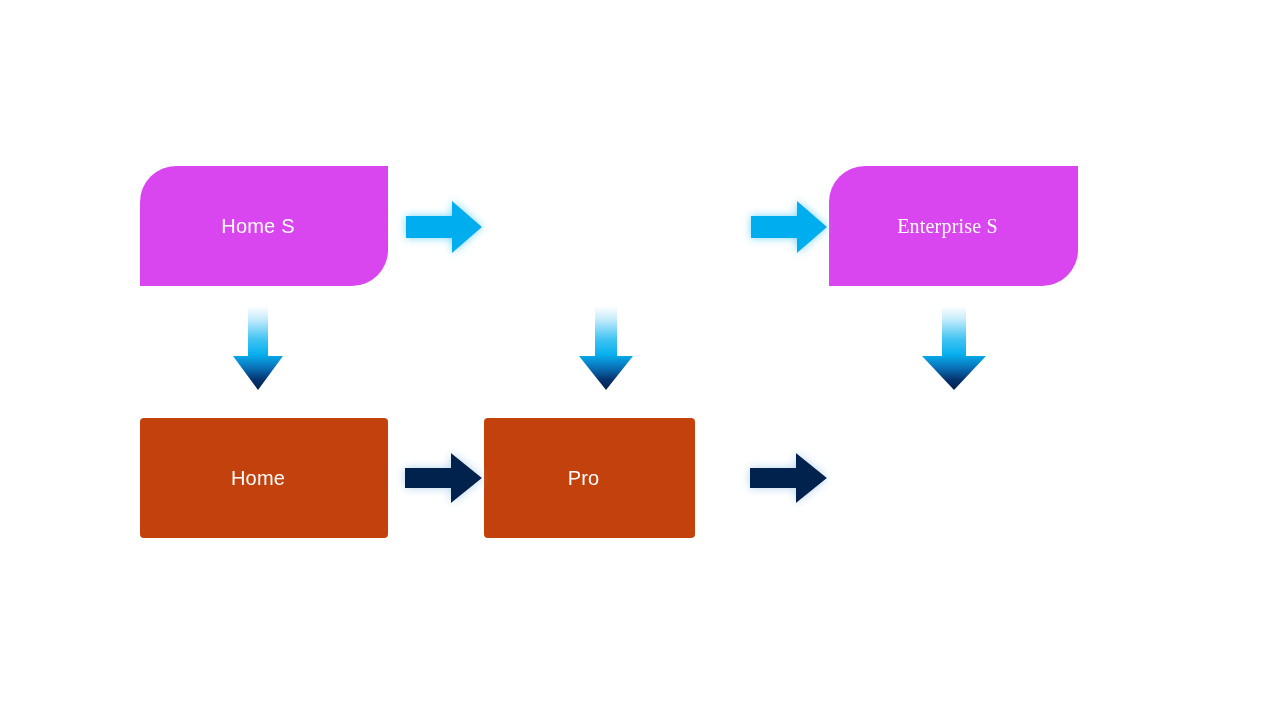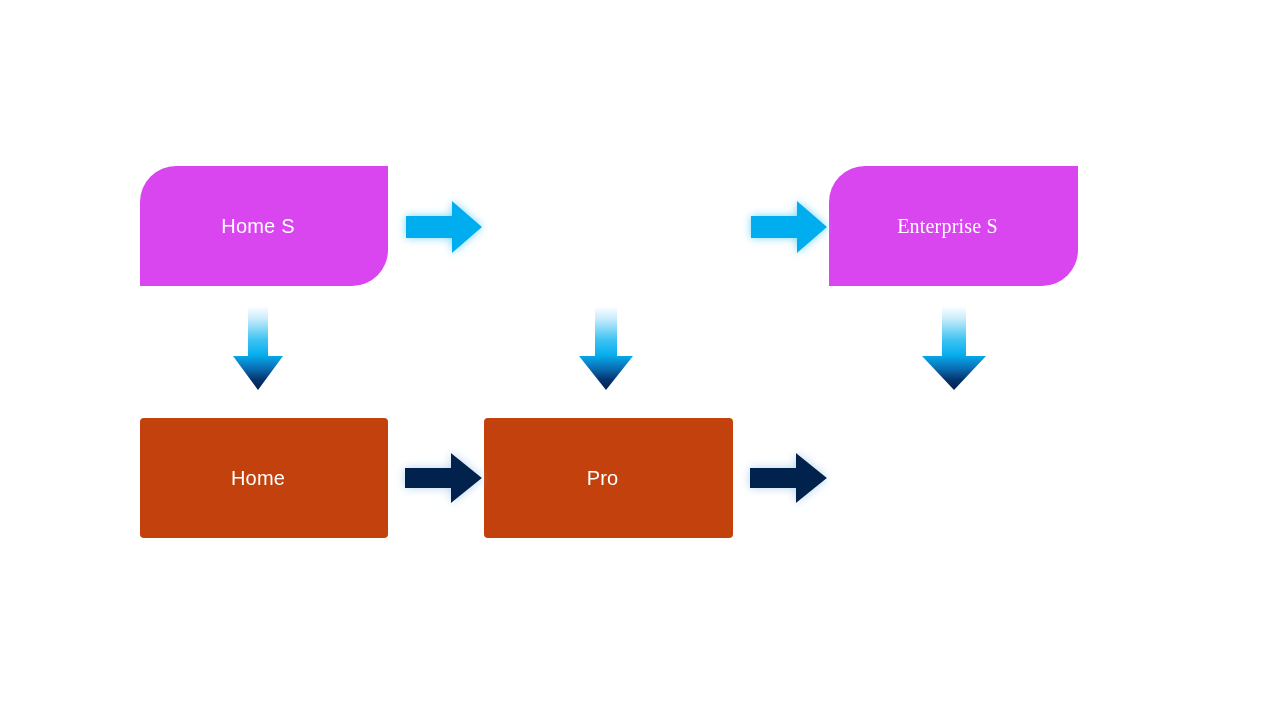--- a/index.html
+++ b/index.html
@@ -54,21 +54,21 @@
   
   .label-shift { transform: translateX(-6px); }
 
   
   #node-home-s       { left: 140px; top: 166px; width: 248px; height: 120px; }
   #node-pro-s        { left: 484px; top: 166px; width: 249px; height: 120px; }
   #node-enterprise-s { left: 829px; top: 166px; width: 249px; height: 120px; font-family: Liberation Serif, serif; }
 
   
   #node-home       { left: 140px; top: 418px; width: 248px; height: 120px; }
-  #node-pro        { left: 484px; top: 418px; width: 249px; height: 120px; }
+  #node-pro        { left: 484px; top: 418px; width: 211px; height: 120px; }
   #node-enterprise { left: 829px; top: 418px; width: 249px; height: 120px; }
 
   
   .arrow {
     position: absolute;
   }
   .arrow svg { display: block; width: 100%; height: 100%; overflow: visible; }
 
   
   #arrow-h-top-1    { left: 402px; top: 196px; width: 84px; height: 62px; }

